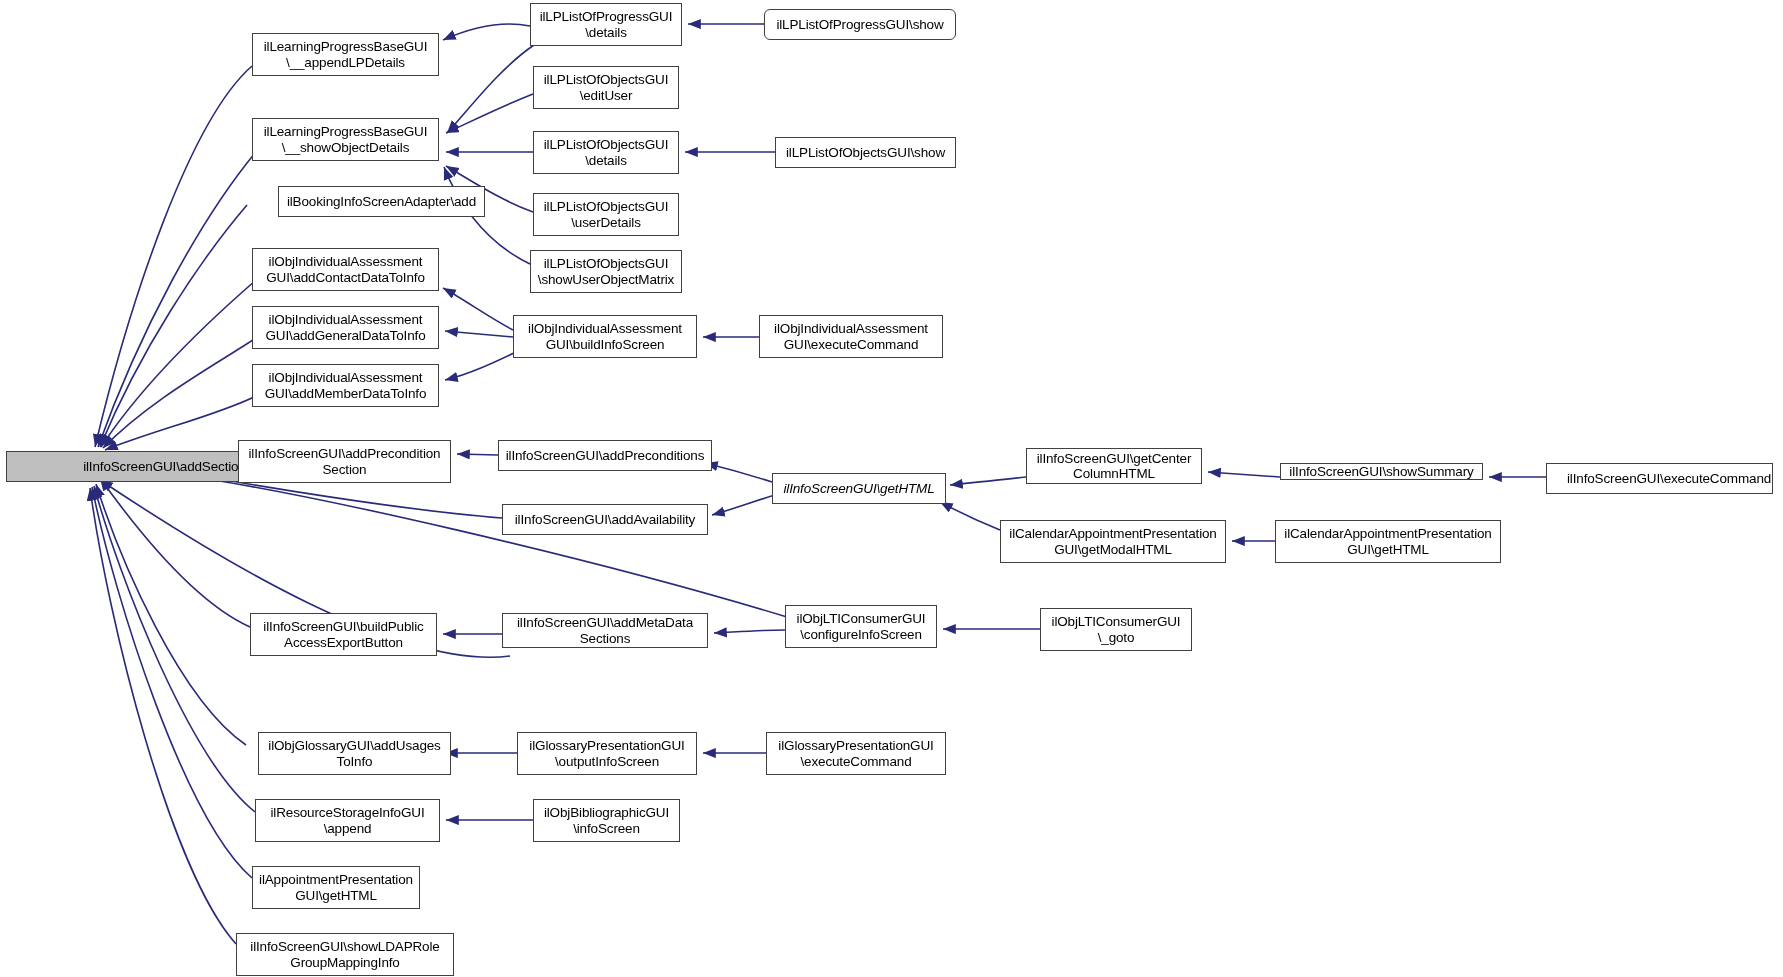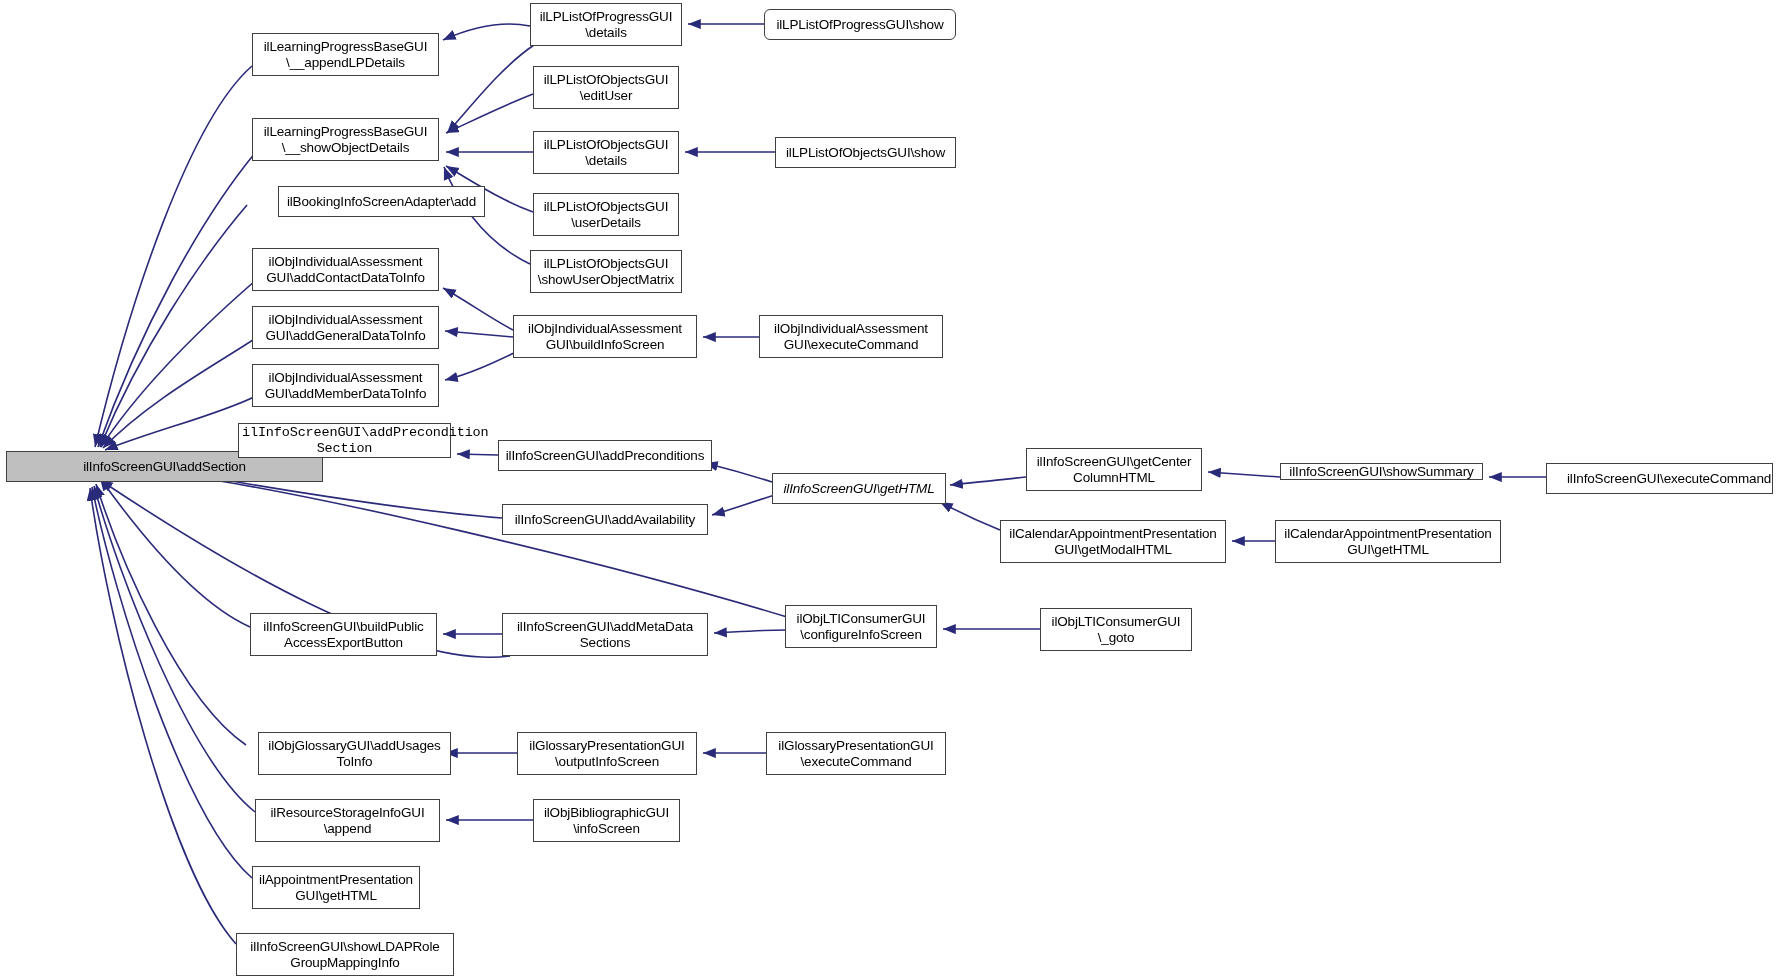--- a/index.html
+++ b/index.html
@@ -127,36 +127,36 @@
       <div class="node" style="left: 530px; top: 250px; width: 152px; height: 43px;"><span class="node-label">ilLPListOfObjectsGUI
 \showUserObjectMatrix</span></div>
       <div class="node" style="left: 252px; top: 306px; width: 187px; height: 43px;"><span class="node-label">ilObjIndividualAssessment
 GUI\addGeneralDataToInfo</span></div>
       <div class="node" style="left: 513px; top: 315px; width: 184px; height: 43px;"><span class="node-label">ilObjIndividualAssessment
 GUI\buildInfoScreen</span></div>
       <div class="node" style="left: 759px; top: 315px; width: 184px; height: 43px;"><span class="node-label">ilObjIndividualAssessment
 GUI\executeCommand</span></div>
       <div class="node" style="left: 252px; top: 364px; width: 187px; height: 43px;"><span class="node-label">ilObjIndividualAssessment
 GUI\addMemberDataToInfo</span></div>
-      <div class="node" style="left: 238px; top: 423px; width: 213px; height: 35px; font-family: Liberation Mono, monospace;"><span class="node-label">ilInfoScreenGUI\addPrecondition
+      <div class="node" style="left: 238px; top: 440px; width: 213px; height: 43px;"><span class="node-label">ilInfoScreenGUI\addPrecondition
 Section</span></div>
       <div class="node" style="left: 498px; top: 440px; width: 214px; height: 31px;"><span class="node-label">ilInfoScreenGUI\addPreconditions</span></div>
       <div class="node" style="left: 772px; top: 473px; width: 174px; height: 31px; font-style: italic;"><span class="node-label">ilInfoScreenGUI\getHTML</span></div>
-      <div class="node" style="left: 1026px; top: 448px; width: 176px; height: 43px; align-items: center;"><span class="node-label">ilInfoScreenGUI\getCenter
+      <div class="node" style="left: 1026px; top: 448px; width: 176px; height: 36px; align-items: center;"><span class="node-label">ilInfoScreenGUI\getCenter
 ColumnHTML</span></div>
       <div class="node" style="left: 1280px; top: 463px; width: 203px; height: 17px;"><span class="node-label">ilInfoScreenGUI\showSummary</span></div>
       <div class="node" style="left: 1546px; top: 463px; width: 227px; height: 31px; padding-left: 20px;"><span class="node-label">ilInfoScreenGUI\executeCommand</span></div>
       <div class="node" style="left: 502px; top: 504px; width: 206px; height: 31px;"><span class="node-label">ilInfoScreenGUI\addAvailability</span></div>
       <div class="node" style="left: 1000px; top: 520px; width: 226px; height: 43px;"><span class="node-label">ilCalendarAppointmentPresentation
 GUI\getModalHTML</span></div>
       <div class="node" style="left: 1275px; top: 520px; width: 226px; height: 43px;"><span class="node-label">ilCalendarAppointmentPresentation
 GUI\getHTML</span></div>
       <div class="node" style="left: 250px; top: 613px; width: 187px; height: 43px;"><span class="node-label">ilInfoScreenGUI\buildPublic
 AccessExportButton</span></div>
-      <div class="node" style="left: 502px; top: 613px; width: 206px; height: 43px;"><span class="node-label">ilInfoScreenGUI\addMetaData
+      <div class="node" style="left: 502px; top: 613px; width: 206px; height: 35px;"><span class="node-label">ilInfoScreenGUI\addMetaData
 Sections</span></div>
       <div class="node" style="left: 785px; top: 605px; width: 152px; height: 43px;"><span class="node-label">ilObjLTIConsumerGUI
 \configureInfoScreen</span></div>
       <div class="node" style="left: 1040px; top: 608px; width: 152px; height: 43px;"><span class="node-label">ilObjLTIConsumerGUI
 \_goto</span></div>
       <div class="node" style="left: 258px; top: 732px; width: 193px; height: 43px;"><span class="node-label">ilObjGlossaryGUI\addUsages
 ToInfo</span></div>
       <div class="node" style="left: 517px; top: 732px; width: 180px; height: 43px;"><span class="node-label">ilGlossaryPresentationGUI
 \outputInfoScreen</span></div>
       <div class="node" style="left: 766px; top: 732px; width: 180px; height: 43px;"><span class="node-label">ilGlossaryPresentationGUI

